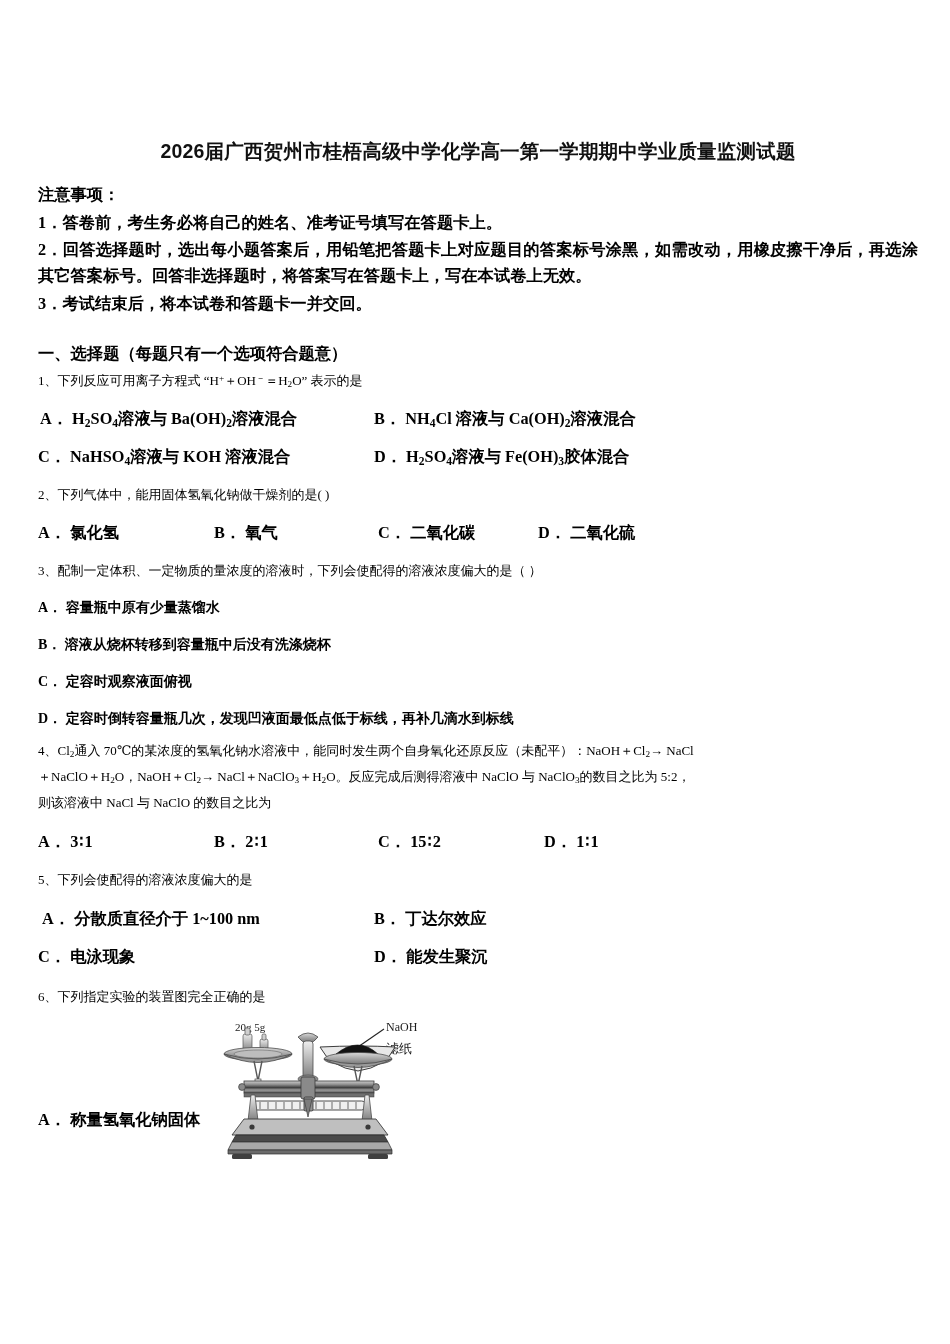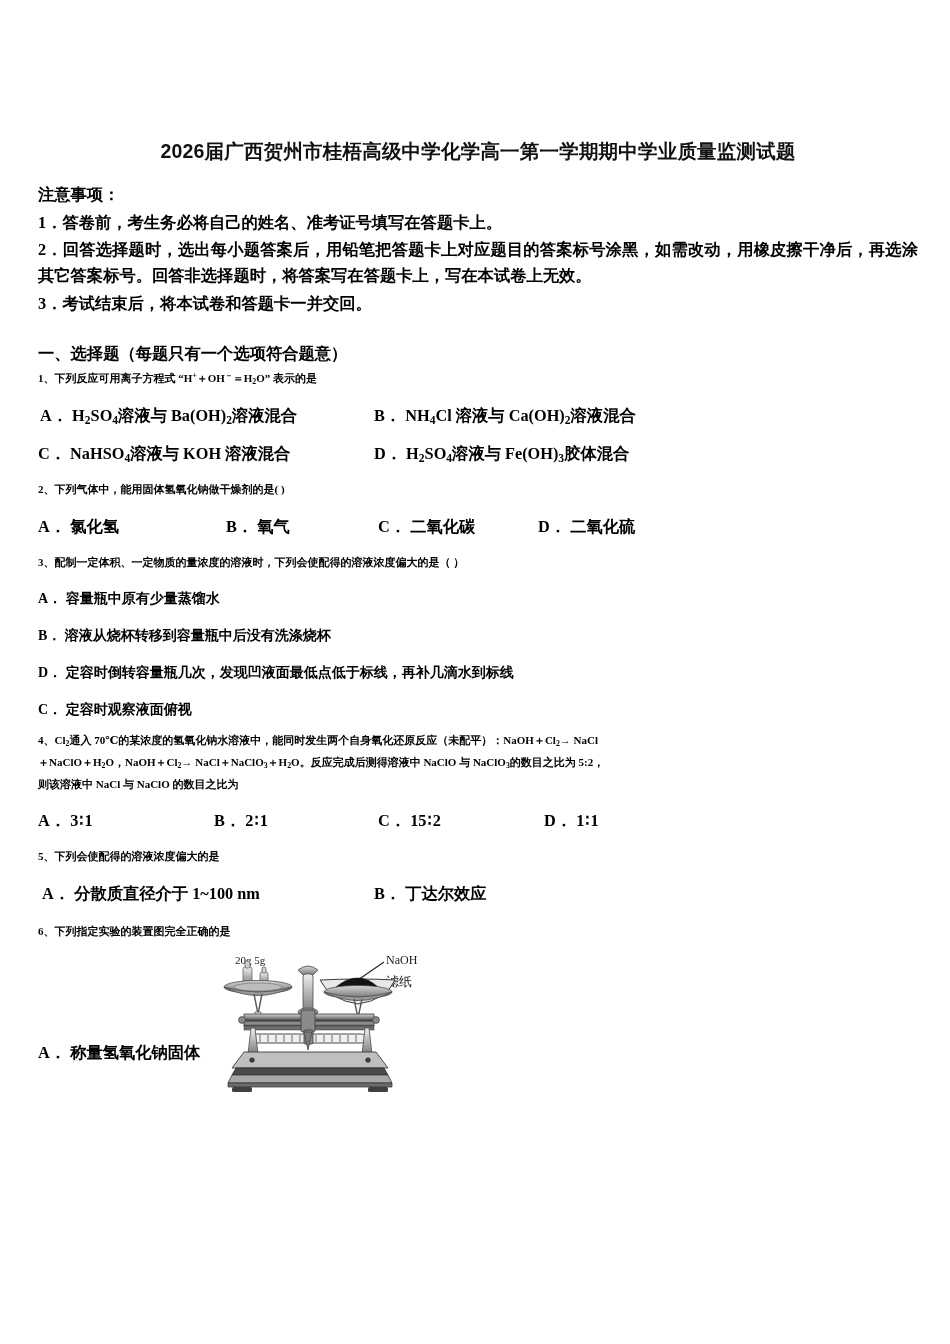--- a/index.html
+++ b/index.html
@@ -58,22 +58,22 @@
   }
 
   
   .section-head {
     margin-top: 24px;
     font-size: 16.3px;
     font-weight: bold;
     line-height: 1.6;
   }
   .q-stem {
-    font-size: 11px;
-    font-weight: bold;
+    font-size: 13px;
+    font-weight: normal;
     line-height: 1.62;
     margin-top: 6px;
     text-align: justify;
   }
   .q-stem.tight { margin-top: 3px; }
   .q-stem.loose-lines { line-height: 2.0; margin-top: 9px; }
 
   .opt-row {
     position: relative;
     font-size: 16.3px;
@@ -156,50 +156,54 @@
 
   <div class="opt-row">
     <span class="opt" style="left:0px;"><span>C．</span>&nbsp;NaHSO<sub>4</sub>溶液与 KOH 溶液混合</span>
     <span class="opt" style="left:336px;"><span>D．</span>&nbsp;H<sub>2</sub>SO<sub>4</sub>溶液与 Fe(OH)<sub>3</sub>胶体混合</span>
   </div>
 
   <div class="q-stem" style="margin-top:17px;"><span>2、</span><span>下列气体中，能用固体氢氧化钠做干燥剂的是(      )</span></div>
 
   <div class="opt-row">
     <span class="opt" style="left:0px;"><span>A．</span>&nbsp;<span>氯化氢</span></span>
-    <span class="opt" style="left:188px;"><span>B．</span>&nbsp;<span>氧气</span></span>
+    <span class="opt" style="left:176px;"><span>B．</span>&nbsp;<span>氧气</span></span>
     <span class="opt" style="left:340px;"><span>C．</span>&nbsp;<span>二氧化碳</span></span>
     <span class="opt" style="left:500px;"><span>D．</span>&nbsp;<span>二氧化硫</span></span>
   </div>
 
   <div class="q-stem" style="margin-top:17px;"><span>3、</span><span>配制一定体积、一定物质的量浓度的溶液时，下列会使配得的溶液浓度偏大的是（   ）</span></div>
 
   <div class="opt-block"><span>A．</span>&nbsp;<span>容量瓶中原有少量蒸馏水</span></div>
   <div class="opt-block"><span>B．</span>&nbsp;<span>溶液从烧杯转移到容量瓶中后没有洗涤烧杯</span></div>
+  <div class="opt-block"><span>C．</span>&nbsp;<span>定容时观察液面俯视</span></div>
   <div class="opt-block"><span>D．</span>&nbsp;<span>定容时倒转容量瓶几次，发现凹液面最低点低于标线，再补几滴水到标线</span></div>
-  <div class="opt-block"><span>C．</span>&nbsp;<span>定容时观察液面俯视</span></div>
 
   <div class="q-stem loose-lines">
     <div><span>4、</span>Cl<sub>2</sub>通入 70℃的某浓度的氢氧化钠水溶液中，能同时发生两个自身氧化还原反应（未配平）：NaOH＋Cl<sub>2</sub>→ NaCl</div>
     <div>＋NaClO＋H<sub>2</sub>O，NaOH＋Cl<sub>2</sub>→ NaCl＋NaClO<sub>3</sub>＋H<sub>2</sub>O。反应完成后测得溶液中 NaClO 与 NaClO<sub>3</sub>的数目之比为 5:2，</div>
     <div>则该溶液中 NaCl 与 NaClO 的数目之比为</div>
   </div>
 
   <div class="opt-row" style="margin-top:14px;">
     <span class="opt" style="left:0px;"><span>A．</span>&nbsp;<span>3</span><span class="ratio-colon">∶</span><span>1</span></span>
     <span class="opt" style="left:176px;"><span>B．</span>&nbsp;<span>2</span><span class="ratio-colon">∶</span><span>1</span></span>
     <span class="opt" style="left:340px;"><span>C．</span>&nbsp;<span>15</span><span class="ratio-colon">∶</span><span>2</span></span>
     <span class="opt" style="left:506px;"><span>D．</span>&nbsp;<span>1</span><span class="ratio-colon">∶</span><span>1</span></span>
   </div>
 
   <div class="q-stem" style="margin-top:17px;"><span>5、</span><span>下列会使配得的溶液浓度偏大的是</span></div>
 
   <div class="opt-row">
     <span class="opt" style="left:4px;"><span>A．</span>&nbsp;<span>分散质直径介于 1~100 nm</span></span>
     <span class="opt" style="left:336px;"><span>B．</span>&nbsp;<span>丁达尔效应</span></span>
+  </div>
+  <div class="opt-row">
+    <span class="opt" style="left:0px;"><span>C．</span>&nbsp;<span>电泳现象</span></span>
+    <span class="opt" style="left:336px;"><span>D．</span>&nbsp;<span>能发生聚沉</span></span>
   </div>
 
   <div class="q-stem" style="margin-top:19px;"><span>6、</span><span>下列指定实验的装置图完全正确的是</span></div>
 
   <div class="fig-wrap">
 
     <div class="fig-label"><span>A．</span>&nbsp;<span>称量氢氧化钠固体</span></div>
 
     <svg class="balance-svg" width="230" height="150" viewBox="0 0 230 150">
       <defs>

